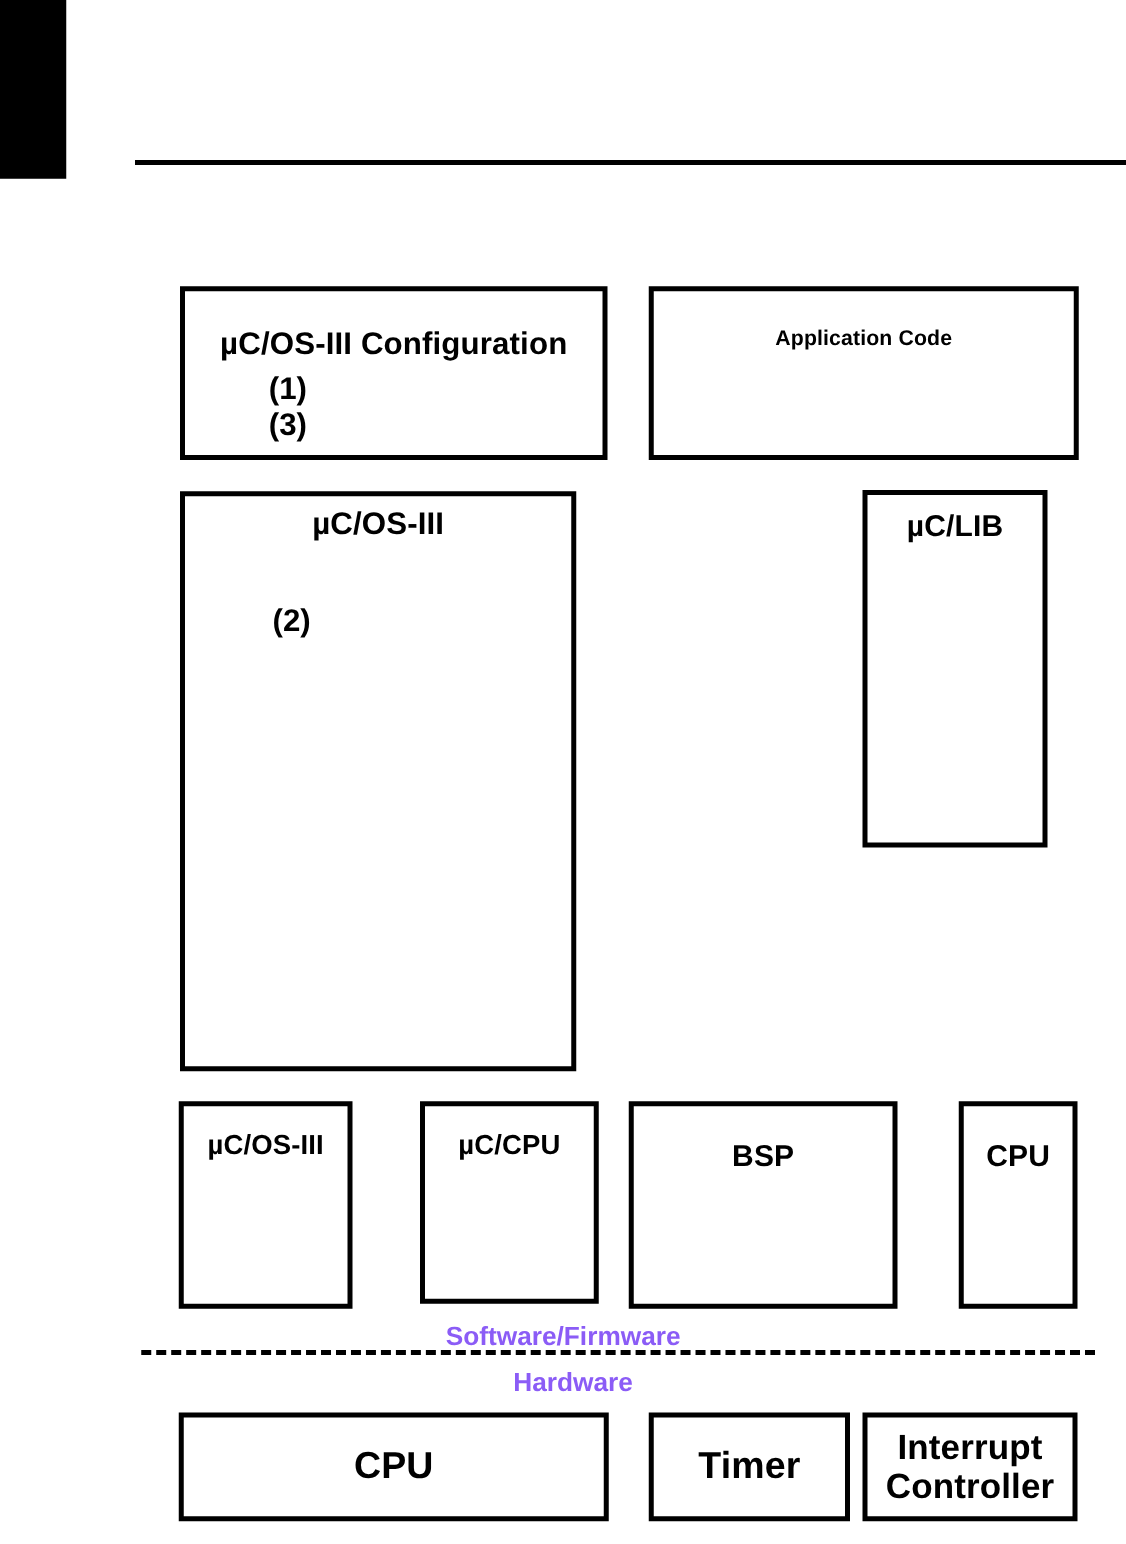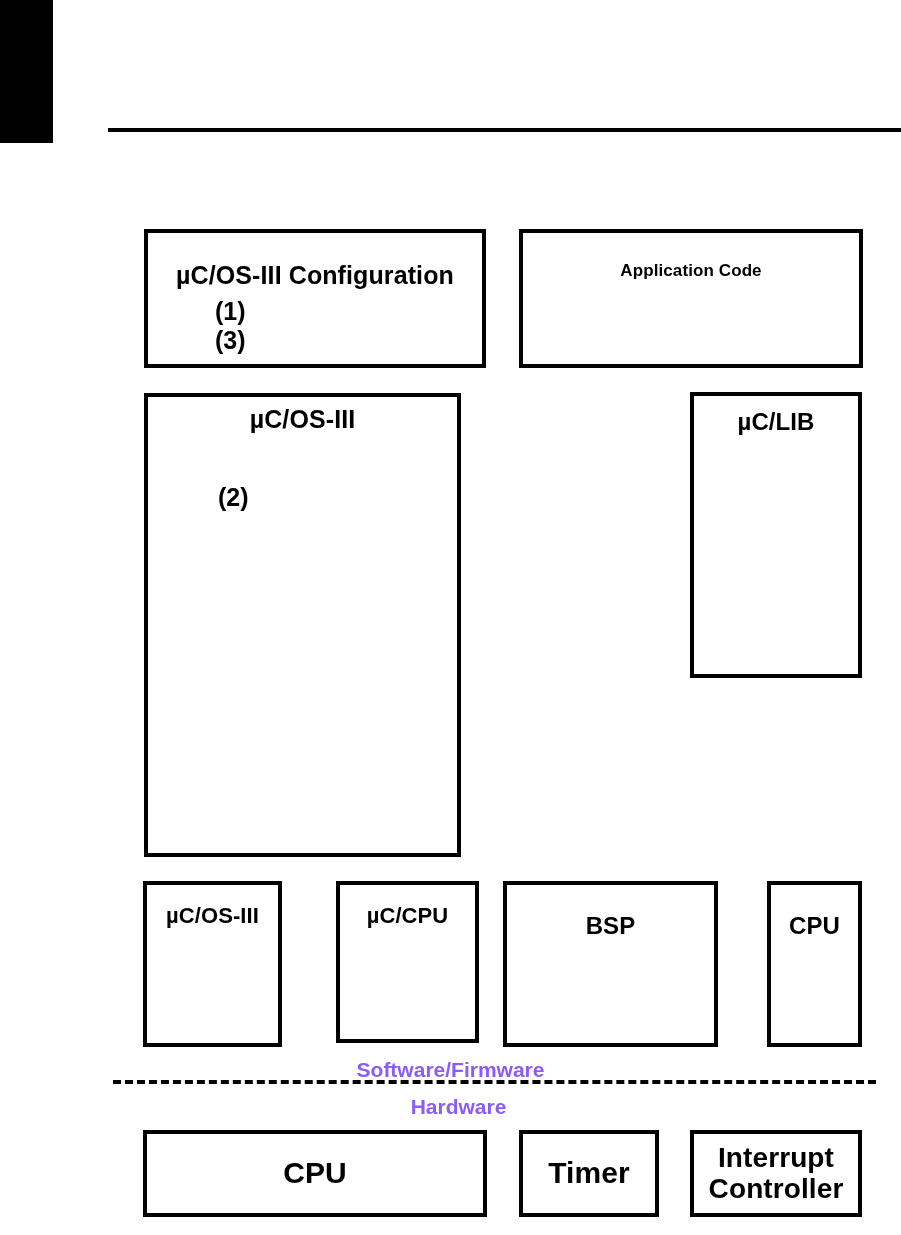--- a/index.html
+++ b/index.html
@@ -100,21 +100,21 @@
 
   <div class="box" style="left:519px; top:229px; width:344px; height:139px;">
     <div class="box-title" style="top:28px; font-size:17px;">Application Code</div>
   </div>
 
   <div class="box" style="left:144px; top:393px; width:317px; height:464px;">
     <div class="box-title" style="top:8px; font-size:25px;">µC/OS-III</div>
     <div class="note" style="left:70px; top:88px; font-size:25px;">(2)</div>
   </div>
 
-  <div class="box" style="left:690px; top:392px; width:172px; height:286px;">
+  <div class="box" style="left:690px; top:392px; width:148px; height:286px;">
     <div class="box-title" style="top:13px; font-size:24px;">µC/LIB</div>
   </div>
 
   <div class="box" style="left:143px; top:881px; width:139px; height:166px;">
     <div class="box-title" style="top:19px; font-size:22px;">µC/OS-III</div>
   </div>
 
   <div class="box" style="left:336px; top:881px; width:143px; height:162px;">
     <div class="box-title" style="top:19px; font-size:22px;">µC/CPU</div>
   </div>
@@ -128,21 +128,21 @@
   </div>
 
   <div class="band-label" style="top:1058px; font-size:21px;">Software/Firmware</div>
   <div class="dashed-divider"></div>
   <div class="band-label" style="top:1095px; font-size:21px;margin-left:16px;">Hardware</div>
 
   <div class="box" style="left:143px; top:1130px; width:344px; height:87px;">
     <div class="box-title" style="top:22px; font-size:30px;">CPU</div>
   </div>
 
-  <div class="box" style="left:519px; top:1130px; width:140px; height:87px;">
+  <div class="box" style="left:519px; top:1130px; width:161px; height:87px;">
     <div class="box-title" style="top:22px; font-size:30px;">Timer</div>
   </div>
 
   <div class="box" style="left:690px; top:1130px; width:172px; height:87px;">
     <div class="box-title" style="top:8px; font-size:28px;">Interrupt
 Controller</div>
   </div>
 
 </div>
 

